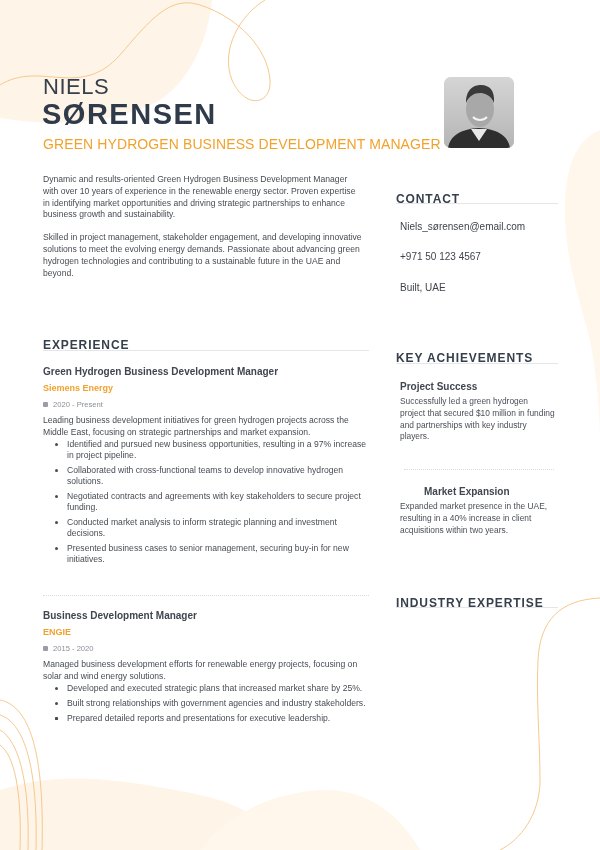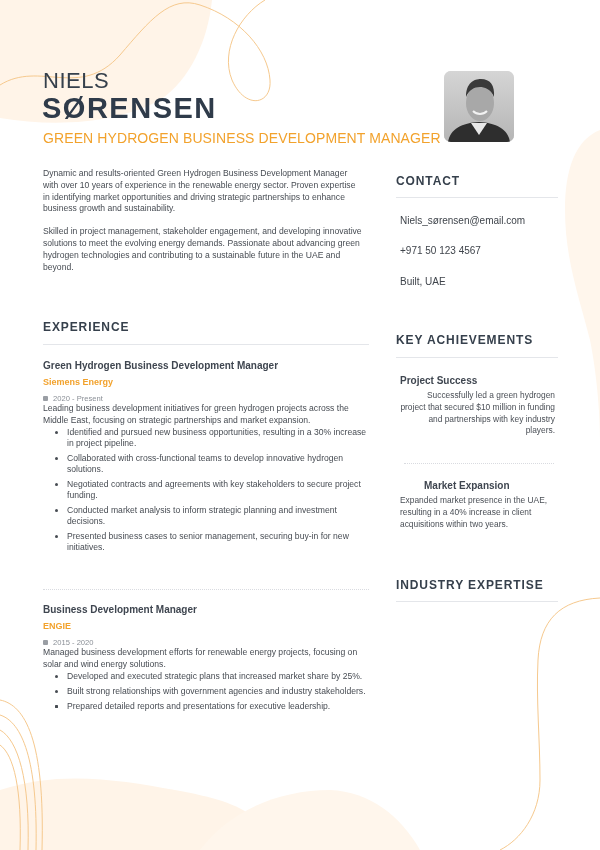--- a/index.html
+++ b/index.html
@@ -1,45 +1,45 @@
 <!DOCTYPE html>
 <html><head>
 <meta charset="utf-8">
 <style>
   * { margin: 0; padding: 0; box-sizing: border-box; }
   html, body { width: 600px; height: 850px; overflow: hidden; background: #ffffff; }
   body { font-family: "Liberation Sans", "DejaVu Sans", sans-serif; color: #3a3f47; position: relative; }
   .page { position: relative; width: 600px; height: 850px; overflow: hidden; background: #fff; }
   .bg { position: absolute; left: 0; top: 0; width: 600px; height: 850px; z-index: 0; }
-  .content { position: absolute; left: 0; top: 2px; width: 600px; height: 614px; z-index: 1; }
+  .content { position: absolute; left: 0; top: 8px; width: 600px; height: 614px; z-index: 1; }
 
   .name-first { position: absolute; left: 43px; top: 66px; font-size: 22px; color: #36404c; font-weight: 400; letter-spacing: 0.5px; }
   .name-last { position: absolute; left: 42px; top: 90px; font-size: 29px; font-weight: 700; color: #2f3b4a; letter-spacing: 1.5px; }
   .job-title { position: absolute; left: 43px; top: 128px; font-size: 14px; color: #f2a22c; letter-spacing: 0.1px; }
 
   .photo { position: absolute; left: 444px; top: 69px; width: 70px; height: 71px; border-radius: 7px; overflow: hidden; background: linear-gradient(180deg,#d9d9d9,#bcbcbc); }
 
   .summary { position: absolute; left: 43px; top: 166px; width: 320px; font-size: 8.6px; line-height: 11.8px; color: #474c53; }
   .summary p { margin-bottom: 11px; }
 
-  .section-h { position: absolute; font-size: 12px; font-weight: 700; color: #36404c; letter-spacing: 0.9px; }
+  .section-h { position: absolute; font-size: 12px; font-weight: 700; color: #36404c; letter-spacing: 0.9px; margin-top: 12px; }
   .rule { position: absolute; height: 1px; background: #e4e6ea; }
   .rule.dotted { background: none; border-top: 1px dotted #d9dbe0; }
 
   .contact-item { position: absolute; left: 400px; font-size: 10px; color: #3f444b; }
 
   .ach-title { position: absolute; left: 400px; font-size: 10px; font-weight: 700; color: #3f4650; }
   .ach-desc { position: absolute; left: 400px; width: 155px; font-size: 8.4px; line-height: 11.8px; color: #4a4f56; }
 
   .job { position: absolute; left: 43px; width: 330px; }
   .job-role { font-size: 10px; font-weight: 700; color: #3f4650; }
   .job-company { font-size: 9px; font-weight: 700; color: #f2a22c; margin-top: 6px; }
   .job-dates { font-size: 7.6px; color: #8a8f96; margin-top: 7px; display: flex; align-items: center; }
   .cal-icon { display: inline-block; width: 5px; height: 5px; background: #9a9ea4; margin-right: 5px; border-radius: 1px; }
-  .job-desc { font-size: 8.6px; line-height: 11.5px; color: #474c53; }
+  .job-desc { font-size: 8.6px; line-height: 11.5px; color: #474c53; margin-top: 6px; }
   .job ul { list-style: none; margin-left: 10px; margin-top: 1px; }
   .job li { position: relative; padding-left: 14px; font-size: 8.6px; line-height: 11px; color: #474c53; margin-bottom: 4px; }
   .job li .dot { position: absolute; left: 2px; top: 4px; width: 3px; height: 3px; border-radius: 50%; background: #474c53; }
 </style>
 </head>
 <body>
 
 <div class="page">
 
   <svg class="bg" viewBox="0 0 600 850" xmlns="http://www.w3.org/2000/svg">
@@ -92,42 +92,42 @@
     <div class="section-h" style="left:396px; top:172px;">CONTACT</div>
     <div class="rule" style="left:396px; top:195px; width:162px;"></div>
     <div class="contact-item" style="top:213px;">Niels_sørensen@email.com</div>
     <div class="contact-item" style="top:243px;">+971 50 123 4567</div>
     <div class="contact-item" style="top:274px;">Built, UAE</div>
 
     <div class="section-h" style="left:396px; top:331px;">KEY ACHIEVEMENTS</div>
     <div class="rule" style="left:396px; top:355px; width:162px;"></div>
 
     <div class="ach-title" style="top:373px;">Project Success</div>
-    <div class="ach-desc" style="top:388px;text-align:right;">Successfully led a green hydrogen project that secured $10 million in funding and partnerships with key industry players.</div>
+    <div class="ach-desc" style="top:388px;">Successfully led a green hydrogen project that secured $10 million in funding and partnerships with key industry players.</div>
     <div class="rule dotted" style="left:404px; top:461px; width:150px;"></div>
 
     <div class="ach-title" style="top:478px;padding-left:24px;">Market Expansion</div>
     <div class="ach-desc" style="top:493px;">Expanded market presence in the UAE, resulting in a 40% increase in client acquisitions within two years.</div>
 
     <div class="section-h" style="left:396px; top:576px;">INDUSTRY EXPERTISE</div>
     <div class="rule" style="left:396px; top:599px; width:162px;"></div>
 
     <div class="section-h" style="left:43px; top:318px;">EXPERIENCE</div>
     <div class="rule" style="left:43px; top:342px; width:326px;"></div>
 
     <div class="job" style="top:358px;">
       <div class="job-role">Green Hydrogen Business Development Manager</div>
       <div class="job-company">Siemens Energy</div>
       <div class="job-dates">
         <span class="cal-icon"></span>
         <span>2020 - Present</span>
       </div>
       <div class="job-desc">Leading business development initiatives for green hydrogen projects across the Middle East, focusing on strategic partnerships and market expansion.</div>
       <ul>
-        <li><span class="dot"></span><span>Identified and pursued new business opportunities, resulting in a 30% increase in project pipeline.</span></li>
+        <li><span class="dot"></span><span>Identified and pursued new business opportunities, resulting in a 97% increase in project pipeline.</span></li>
         <li><span class="dot"></span><span>Collaborated with cross-functional teams to develop innovative hydrogen solutions.</span></li>
         <li><span class="dot"></span><span>Negotiated contracts and agreements with key stakeholders to secure project funding.</span></li>
         <li><span class="dot"></span><span>Conducted market analysis to inform strategic planning and investment decisions.</span></li>
         <li><span class="dot"></span><span>Presented business cases to senior management, securing buy-in for new initiatives.</span></li>
       </ul>
     </div>
 
     <div class="rule dotted" style="left:43px; top:587px; width:326px;"></div>
 
     <div class="job" style="top:602px;">

